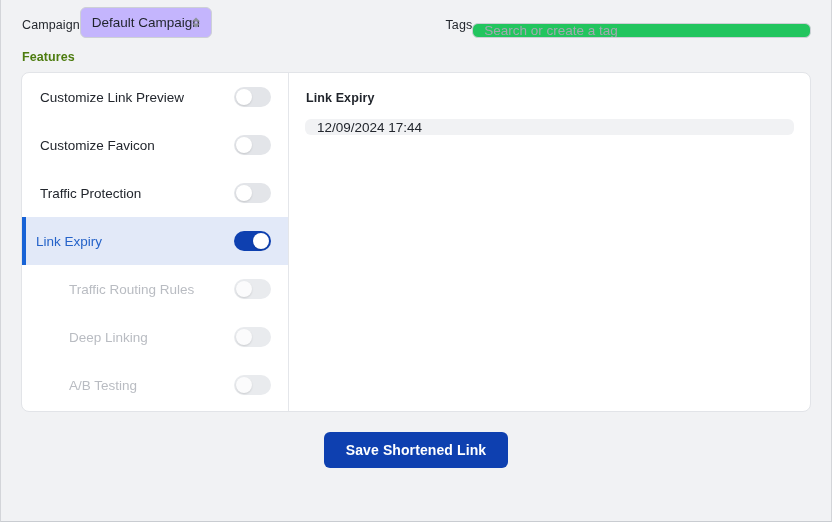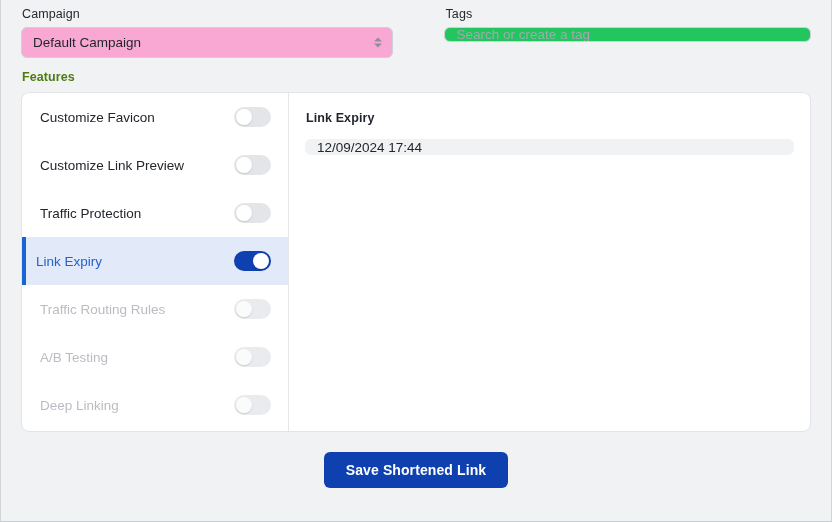--- a/index.html
+++ b/index.html
@@ -26,38 +26,38 @@
     border-bottom: 1px solid #c9ccd1;
     padding: 0;
   }
 
   
   .top-row {
     display: flex;
     gap: 0;
     padding: 7px 20px 0 20px;
   }
-  .field-col { display: flex; flex-direction: column; }
+  .field-col { display: flex; flex-direction: row; align-items: flex-end; }
   .col-campaign { width: 393px; }
   .col-spacer { width: 14px; }
   .col-tags { width: 387px; margin-left: 38px; }
 
   .field-label {
     font-size: 12.5px;
     color: #24282e;
     font-weight: 400;
     letter-spacing: 0.1px;
     margin: 0 0 5px 1px;
     line-height: 15px;
   }
 
   .select-wrap {
     position: relative;
     height: 31px;
-    background: #f9a8d4;
+    background: #c4b5fd;
     border: 1px solid #cdd0d6;
     border-radius: 6px;
     display: flex;
     align-items: center;
     padding: 0 11px;
   }
   .select-value {
     font-size: 13.5px;
     color: #1f232a;
     line-height: 16px;
@@ -145,21 +145,21 @@
     background: #1863d6;
   }
   .feature-name {
     font-size: 13.5px;
     color: #22262d;
     flex: 1;
     line-height: 17px;
   }
   .feature-row.selected .feature-name { color: #2563c9; }
   .feature-row.disabled { cursor: default; }
-  .feature-row.disabled .feature-name { color: #b9bcc2; }
+  .feature-row.disabled .feature-name { color: #b9bcc2; margin-left: 29px; }
 
   .toggle {
     position: relative;
     width: 37px;
     height: 20px;
     border-radius: 10px;
     background: #e3e5e9;
     flex: 0 0 37px;
   }
   .toggle .knob {
@@ -253,27 +253,27 @@
     </div>
 
   </div>
 
   <div class="features-label">Features</div>
 
   <div class="features-card">
 
     <div class="feature-list">
         <div class="feature-row">
+          <span class="feature-name">Customize Link Preview</span>
+          <span class="toggle">
+            <span class="knob"></span>
+          </span>
+        </div>
+        <div class="feature-row">
           <span class="feature-name">Customize Favicon</span>
-          <span class="toggle">
-            <span class="knob"></span>
-          </span>
-        </div>
-        <div class="feature-row">
-          <span class="feature-name">Customize Link Preview</span>
           <span class="toggle">
             <span class="knob"></span>
           </span>
         </div>
         <div class="feature-row">
           <span class="feature-name">Traffic Protection</span>
           <span class="toggle">
             <span class="knob"></span>
           </span>
         </div>
@@ -283,27 +283,27 @@
             <span class="knob"></span>
           </span>
         </div>
         <div class="feature-row disabled">
           <span class="feature-name">Traffic Routing Rules</span>
           <span class="toggle dim">
             <span class="knob"></span>
           </span>
         </div>
         <div class="feature-row disabled">
+          <span class="feature-name">Deep Linking</span>
+          <span class="toggle dim">
+            <span class="knob"></span>
+          </span>
+        </div>
+        <div class="feature-row disabled">
           <span class="feature-name">A/B Testing</span>
-          <span class="toggle dim">
-            <span class="knob"></span>
-          </span>
-        </div>
-        <div class="feature-row disabled">
-          <span class="feature-name">Deep Linking</span>
           <span class="toggle dim">
             <span class="knob"></span>
           </span>
         </div>
       </div>
 
     <div class="detail-pane">
       <div class="detail-title">Link Expiry</div>
       <input class="detail-field" type="text" value="12/09/2024 17:44" style="">
     </div>

